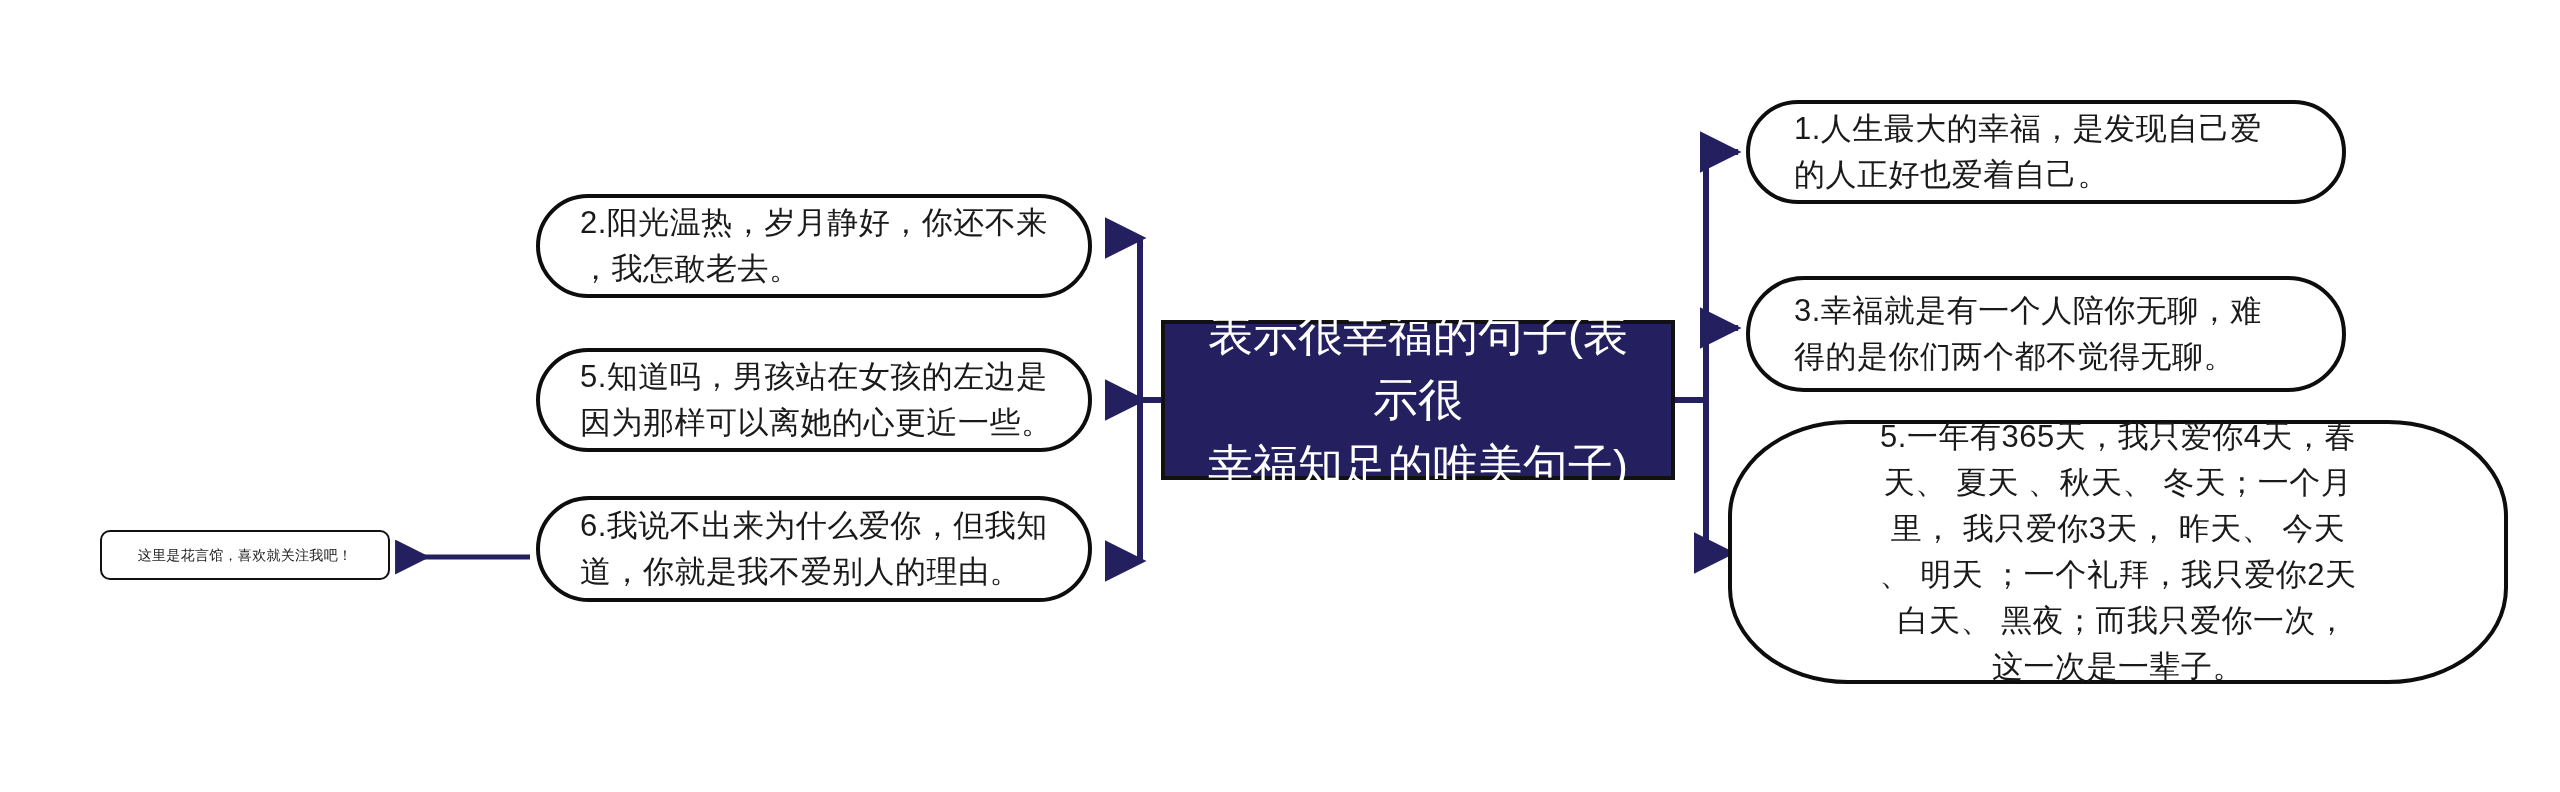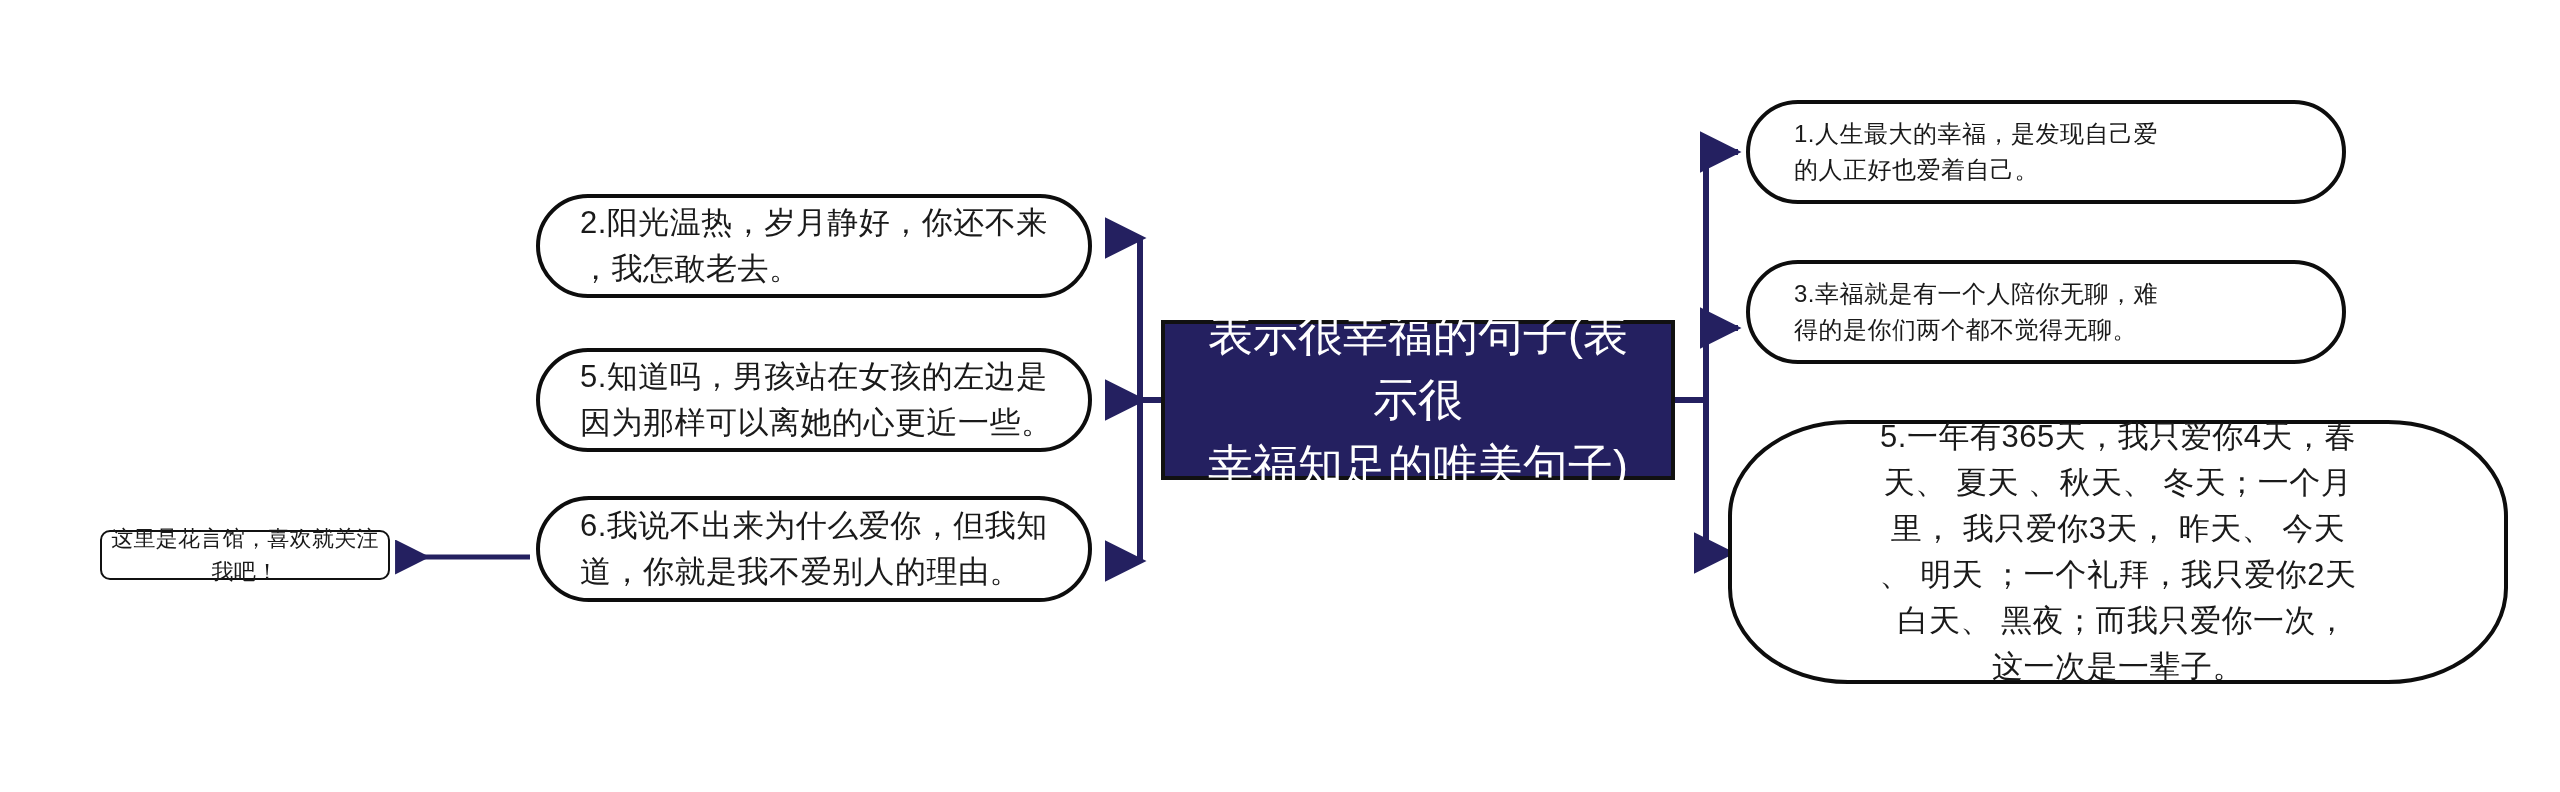--- a/index.html
+++ b/index.html
@@ -59,26 +59,26 @@
 
   #node-2 { left: 536px;  top: 186px; width: 556px; height: 104px; margin-top: 8px; }
   #node-4 { left: 536px;  top: 348px; width: 556px; height: 104px; }
   #node-6 { left: 536px;  top: 496px; width: 556px; height: 106px; }
 
   
   .node-right {
     border-radius: 999px;
     justify-content: flex-end;
     padding: 10px 34px 10px 44px;
-    font-size: 24px;
+    font-size: 31px;
   }
   .node-right .node-text { text-align: left; }
 
   #node-1 { left: 1746px; top: 100px; width: 600px; height: 104px; }
-  #node-3 { left: 1746px; top: 260px; width: 600px; height: 104px; }
+  #node-3 { left: 1746px; top: 276px; width: 600px; height: 116px; }
 
   
   #node-5 {
     left: 1728px;
     top: 420px;
     width: 780px;
     height: 264px;
     border-radius: 120px / 96px;
     padding: 12px 46px;
     font-size: 31px;
@@ -117,21 +117,21 @@
     left: 100px;
     top: 530px;
     width: 290px;
     height: 50px;
     background: #ffffff;
     border: 2px solid #111111;
     border-radius: 10px;
     display: flex;
     align-items: center;
     justify-content: center;
-    font-size: 22px;
+    font-size: 14px;
     color: #1a1a1a;
     letter-spacing: 0.3px;
   }
 </style>
 </head>
 <body>
 
 <div id="canvas">
 
   <svg class="connectors" viewBox="0 0 2560 792" width="2560" height="792">

